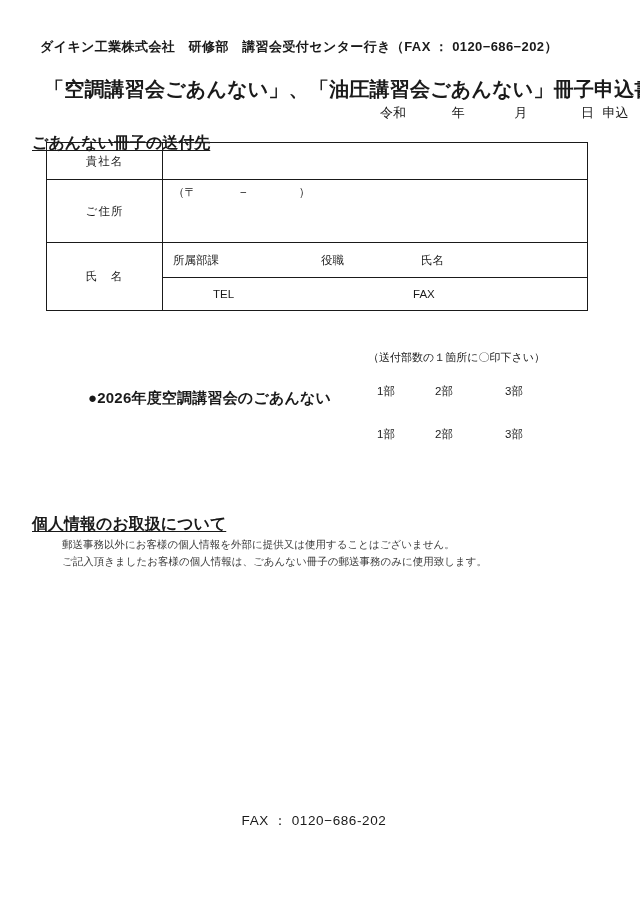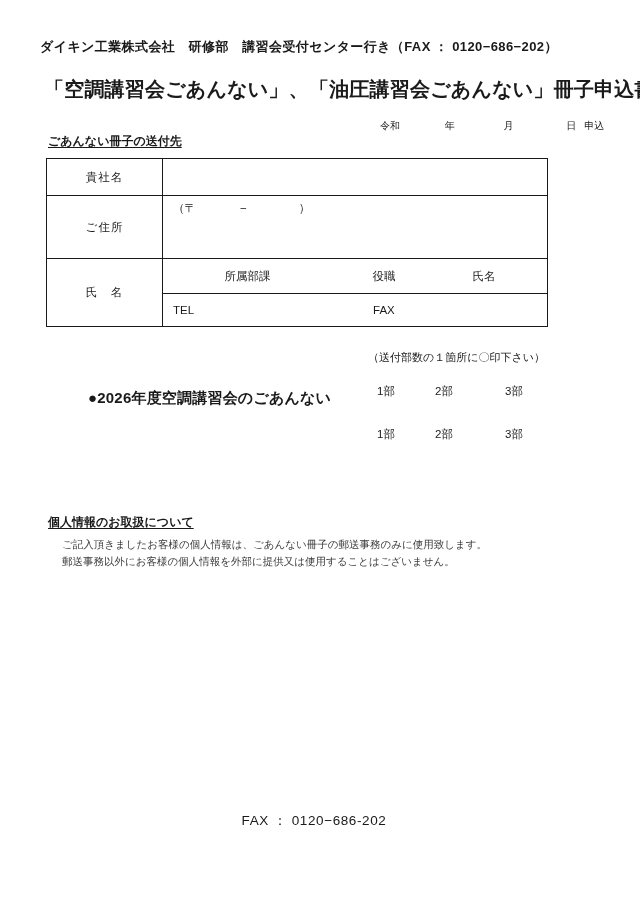--- a/index.html
+++ b/index.html
@@ -46,48 +46,48 @@
   }
   .doc-title {
     font-size: 20px;
     font-weight: bold;
     letter-spacing: 0.2px;
   }
 
   .date-line {
     position: absolute;
     left: 380px;
-    top: 119px;
-    font-size: 10px;
+    top: 104px;
+    font-size: 13px;
     white-space: nowrap;
   }
   .date-line span { display: inline-block; }
   .d-era   { margin-right: 42px; }
   .d-year  { margin-right: 46px; }
   .d-month { margin-right: 50px; }
   .d-day   { margin-right: 5px; }
 
   
   .section-label {
     position: absolute;
-    left: 48px;
-    font-size: 12px;
+    left: 32px;
+    font-size: 16px;
     font-weight: bold;
     text-decoration: underline;
     text-underline-offset: 2px;
     white-space: nowrap;
   }
   .label-shipping { top: 133px; }
 
   
   .form-table {
     position: absolute;
     left: 46px;
-    top: 158px;
-    width: 502px;
+    top: 142px;
+    width: 542px;
     border-collapse: collapse;
     table-layout: fixed;
   }
   .form-table td {
     border: 1.4px solid #1a1a1a;
     padding: 0;
     vertical-align: middle;
     font-size: 11.5px;
   }
   .lbl-cell {
@@ -111,29 +111,29 @@
     font-size: 11.5px;
     white-space: nowrap;
   }
   .zip-mark  { margin-right: 44px; }
   .zip-dash  { margin-right: 52px; }
 
   .name-fields {
     display: flex;
     align-items: center;
     white-space: nowrap;
-    justify-content: center;
   }
   .nf-dept  { width: 148px; }
   .nf-title { width: 100px; }
 
   .tel-fields {
     display: flex;
     align-items: center;
     white-space: nowrap;
+    margin-left: 40px;
   }
   .tf-tel { width: 200px; }
 
   
   .row-name-b td.val-cell { border-top: 1.1px solid #555; }
   .lbl-name { border-bottom: 1.4px solid #1a1a1a; }
 
   
   .copies-note {
     position: absolute;
@@ -265,19 +265,19 @@
   </div>
 
   <div class="order-row order-2">
     <span class="qty qty-1">1部</span>
     <span class="qty qty-2">2部</span>
     <span class="qty qty-3">3部</span>
   </div>
 
   <div class="section-label label-privacy">個人情報のお取扱について</div>
   <div class="privacy-body">
+    <div>郵送事務以外にお客様の個人情報を外部に提供又は使用することはございません。</div>
     <div>ご記入頂きましたお客様の個人情報は、ごあんない冊子の郵送事務のみに使用致します。</div>
-    <div>郵送事務以外にお客様の個人情報を外部に提供又は使用することはございません。</div>
   </div>
 
   <div class="footer-fax">FAX ： 0120−686-202</div>
 
 </div>
 
 </body></html>

